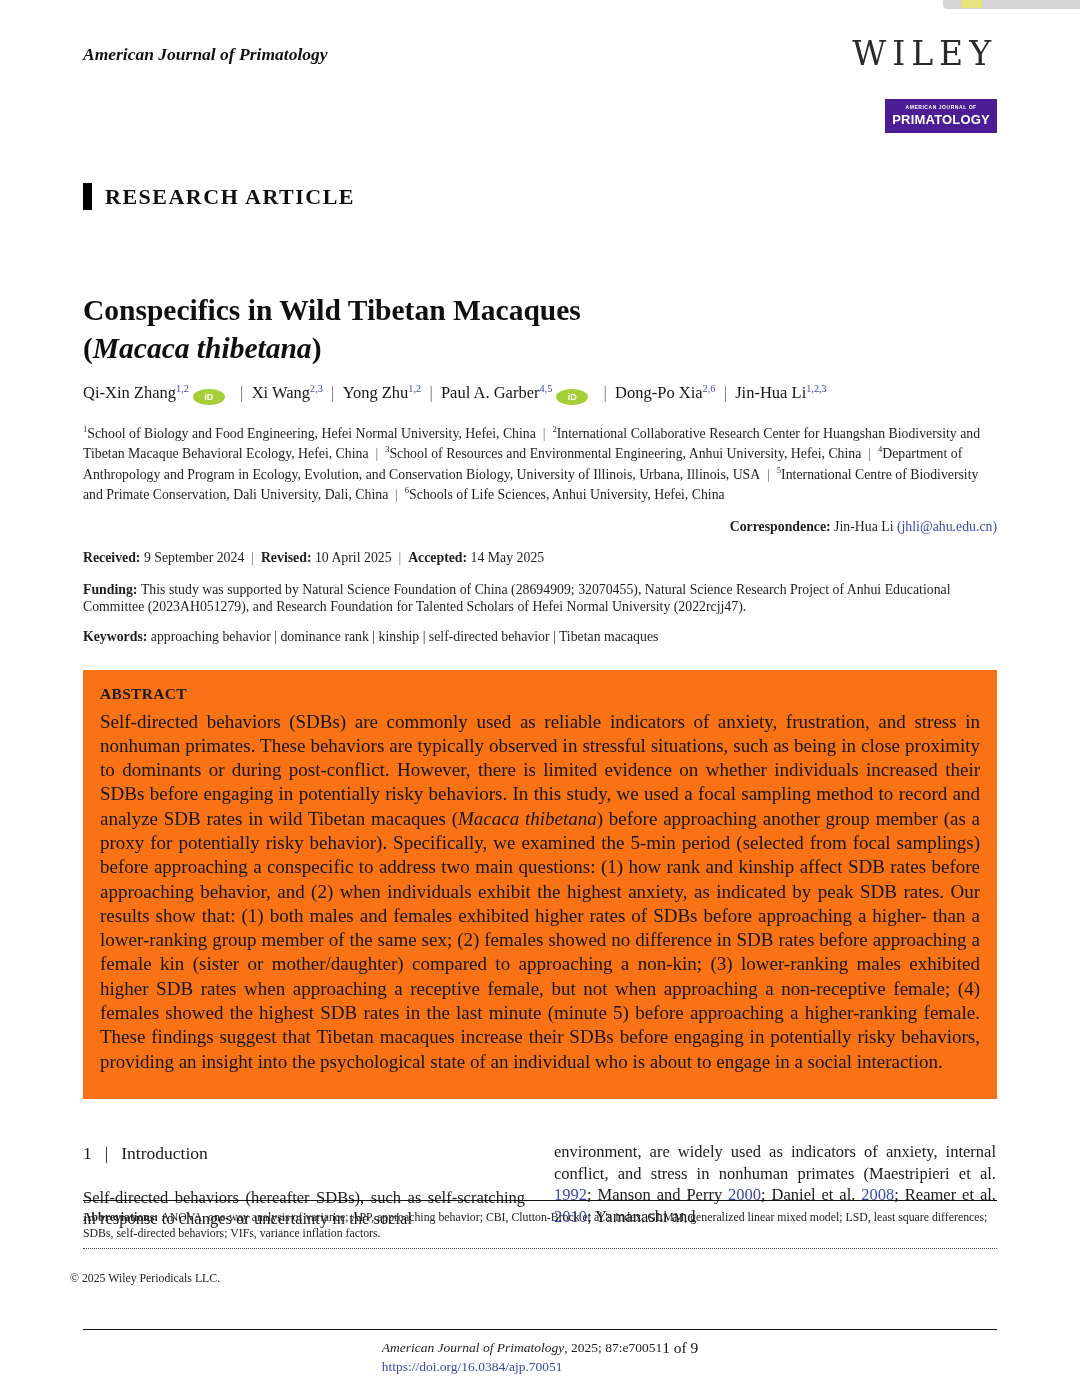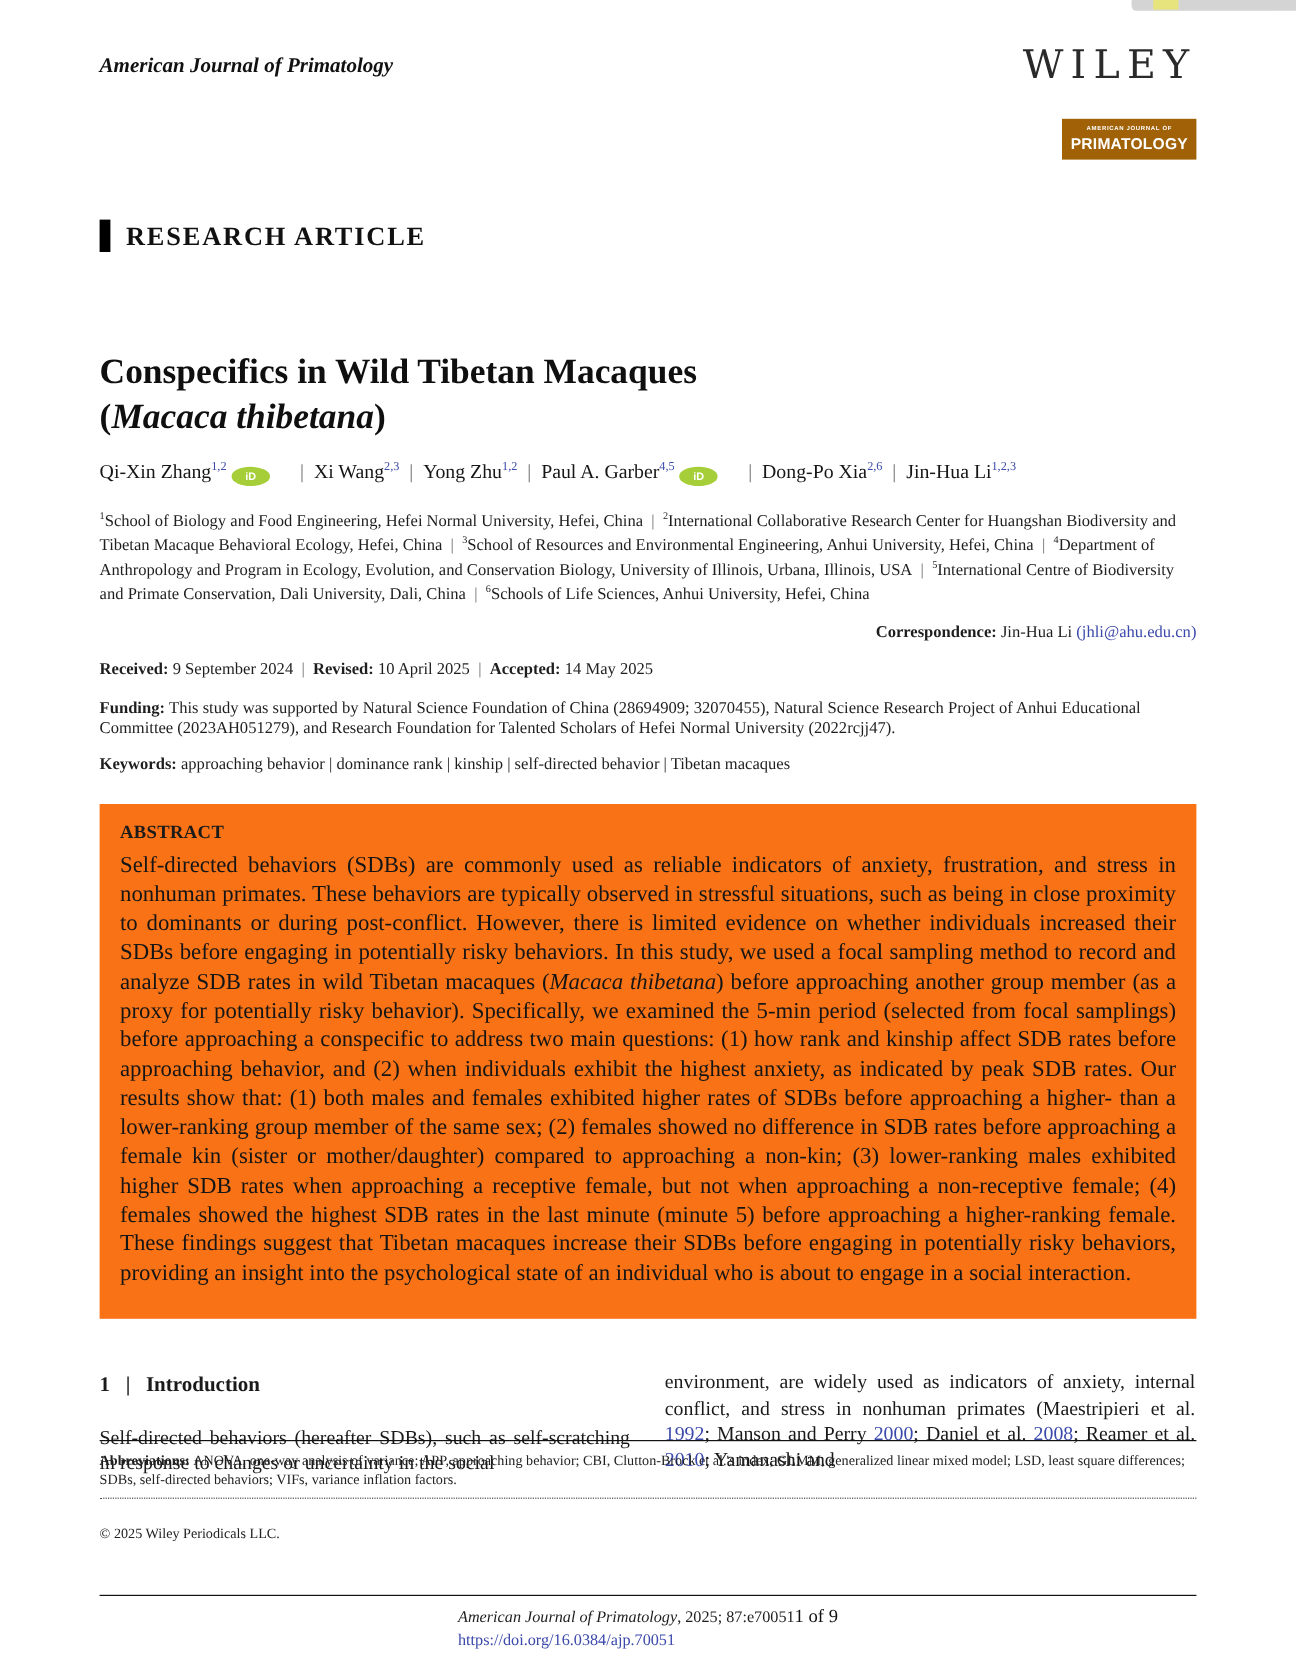--- a/index.html
+++ b/index.html
@@ -28,21 +28,21 @@
 
   
   .masthead{display:flex;justify-content:space-between;align-items:flex-start;}
   .journal-name{font-weight:bold;font-style:italic;font-size:17.5px;padding-top:8px;color:#111;}
   .wiley-wrap{text-align:right;}
   .wiley-logo{
     font-family:"DejaVu Serif", serif;
     font-size:33px;letter-spacing:6px;color:#2a2a2a;line-height:36px;
   }
   .journal-badge{
-    display:inline-block;margin-top:27px;background:#a16207;color:#fff;
+    display:inline-block;margin-top:27px;background:#4c1d95;color:#fff;
     padding:5px 7px 6px;text-align:center;min-width:70px;
   }
   .badge-line1{font-family:"Liberation Sans",sans-serif;font-size:5px;font-weight:bold;letter-spacing:0.55px;white-space:nowrap;}
   .badge-line2{font-family:"Liberation Sans",sans-serif;font-size:13px;font-weight:bold;letter-spacing:0.2px;margin-top:2px;white-space:nowrap;}
 
   
   .article-type-row{margin-top:50px;display:flex;align-items:center;}
   .article-type-bar{width:9px;height:27px;background:#000;margin-right:13px;}
   .article-type-label{font-size:22px;font-weight:bold;letter-spacing:1.5px;color:#111;}
 
@@ -61,46 +61,46 @@
   .keywords{margin-top:13px;}
 
   
   .abstract-block{margin-top:25px;background:#f97316;padding:15px 17px 25px;}
   .abstract-heading{font-size:15.5px;font-weight:bold;letter-spacing:0.3px;}
   .abstract-body{margin-top:7px;font-size:19px;line-height:24.3px;text-align:justify;color:#151515;}
 
   
   .intro-section{margin-top:42px;display:flex;gap:29px;}
   .intro-col{width:442px;font-size:16.5px;line-height:21.6px;text-align:justify;color:#1a1a1a;}
-  .intro-heading{font-size:17.5px;font-weight:bold;margin:2px 0 22px;text-align:left;}
+  .intro-heading{font-size:17.5px;font-weight:normal;margin:2px 0 22px;text-align:left;}
   .seg-hsep{padding:0 13px;}
 
   
   .footnote-rule{position:absolute;top:1200px;left:83px;right:83px;border-top:1.5px solid #111;}
   .abbreviations{position:absolute;top:1210px;left:83px;width:914px;font-size:11.8px;line-height:15.5px;color:#222;}
   .dotted-rule{position:absolute;top:1248px;left:83px;right:83px;border-top:1.6px dotted #4a4a4a;}
-  .copyright{position:absolute;top:1271px;left:83px;font-size:11.8px;color:#222;}
+  .copyright{position:absolute;top:1271px;left:70px;font-size:11.8px;color:#222;}
   .bottom-rule{position:absolute;top:1329px;left:83px;right:83px;border-top:1.5px solid #111;}
   .page-footer{position:absolute;top:1338px;left:83px;right:83px;display:flex;justify-content:center;align-items:flex-start;}
   .footer-citation{font-size:13.5px;line-height:19px;color:#1e1e1e;}
   .doi-link{color:var(--link);display:inline-block;}
   .page-info{font-size:15.5px;padding-top:1px;color:#111;}
 
   
   .seg-i{font-style:italic;}
   .seg-b{font-weight:bold;}
   .seg-sup{vertical-align:super;font-size:0.62em;color:var(--link);line-height:0;}
   .seg-supd{vertical-align:super;font-size:0.62em;line-height:0;}
   .seg-link{color:var(--link);}
   .seg-pipe{color:#6f6f6f;}
   .orcid-badge{
     display:inline-block;width:32px;height:16px;border-radius:50%;
     background:#a6ce39;color:#fff;
     font-family:"Liberation Sans",sans-serif;font-size:9px;font-weight:bold;
-    text-align:center;line-height:16px;vertical-align:-2px;margin:0 17px 0 4px;
+    text-align:center;line-height:16px;vertical-align:-2px;margin:0 7px 0 4px;
   }
 </style>
 </head>
 <body>
 
 <div class="toolbar-fragment">
   <div class="swatch"></div>
 </div>
 
 <div class="content">

